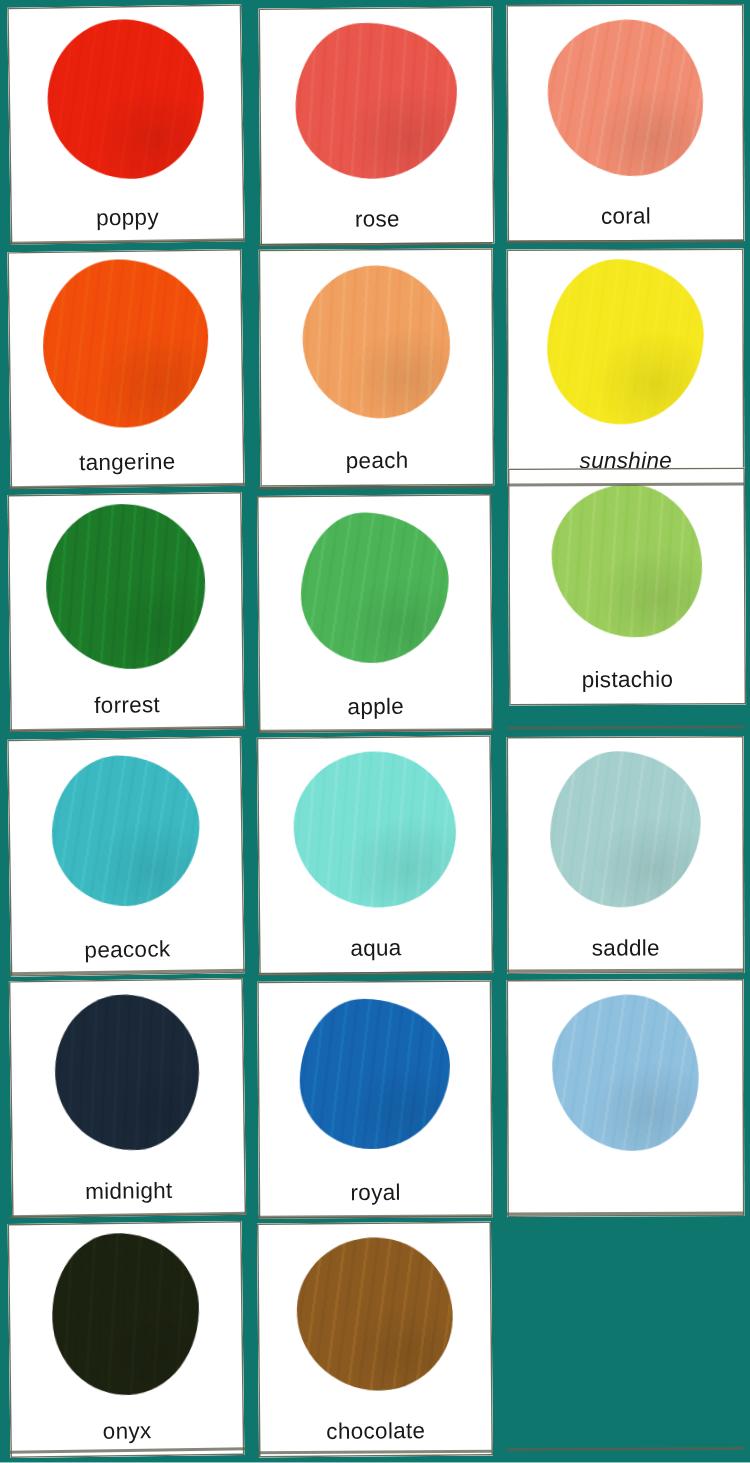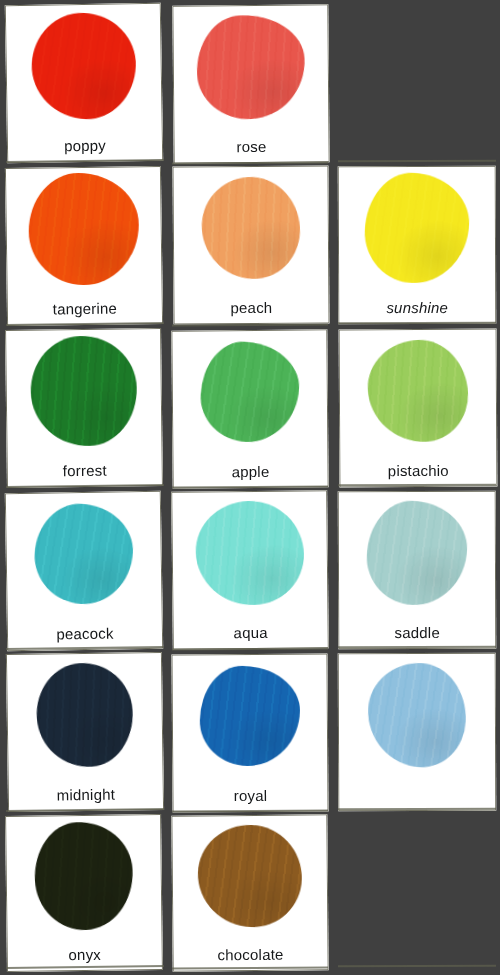--- a/index.html
+++ b/index.html
@@ -12,21 +12,21 @@
     height: 975px;
     overflow: hidden;
     font-family: "Liberation Sans", sans-serif;
     position: relative;
   }
 
   .sheet {
     position: relative;
     width: 500px;
     height: 975px;
-    background: #404040;
+    background: #0f766e;
   }
 
   .grid {
     position: absolute;
     inset: 0;
   }
 
   
   .card {
     position: absolute;
@@ -130,20 +130,28 @@
         </div>
       </div>
       <div class="card" style="left: 173px; top: 5px; width: 156px; height: 158px; transform: rotate(-0.5deg);">
         <div class="card-inner">
           <div class="blob-area">
             <div class="blob" style="background: rgb(232, 86, 76); border-radius: 42% 58% 52% 48% / 55% 44% 56% 45%; width: 108px; height: 104px; transform: translate(-50%, -50%) rotate(-2deg);"></div>
           </div>
           <div class="label">rose</div>
         </div>
       </div>
+      <div class="card" style="left: 338px; top: 3px; width: 158px; height: 158px; transform: rotate(-0.3deg);">
+        <div class="card-inner">
+          <div class="blob-area">
+            <div class="blob" style="background: rgb(240, 141, 114); border-radius: 52% 48% 44% 56% / 46% 54%; width: 104px; height: 104px; transform: translate(-50%, -50%) rotate(4deg);"></div>
+          </div>
+          <div class="label">coral</div>
+        </div>
+      </div>
       <div class="card" style="left: 6px; top: 167px; width: 156px; height: 158px; transform: rotate(-0.8deg);">
         <div class="card-inner">
           <div class="blob-area">
             <div class="blob" style="background: rgb(240, 78, 10); border-radius: 45% 55% 50% 50% / 52% 46% 54% 48%; width: 110px; height: 112px; transform: translate(-50%, -50%) rotate(1deg);"></div>
           </div>
           <div class="label">tangerine</div>
         </div>
       </div>
       <div class="card" style="left: 173px; top: 166px; width: 156px; height: 158px; transform: rotate(-0.4deg);">
         <div class="card-inner">
@@ -170,21 +178,21 @@
         </div>
       </div>
       <div class="card" style="left: 172px; top: 330px; width: 156px; height: 158px; transform: rotate(-0.5deg);">
         <div class="card-inner">
           <div class="blob-area">
             <div class="blob" style="background: rgb(76, 179, 87); border-radius: 42% 58% 52% 48% / 55% 44% 56% 45%; width: 98px; height: 100px; transform: translate(-50%, -50%) rotate(3deg);"></div>
           </div>
           <div class="label">apple</div>
         </div>
       </div>
-      <div class="card" style="left: 339px; top: 329px; width: 158px; height: 158px; transform: rotate(-0.3deg);">
+      <div class="card" style="left: 339px; top: 312px; width: 158px; height: 158px; transform: rotate(-0.3deg);">
         <div class="card-inner">
           <div class="blob-area">
             <div class="blob" style="background: rgb(154, 205, 92); border-radius: 52% 48% 44% 56% / 46% 54%; width: 100px; height: 102px; transform: translate(-50%, -50%) rotate(-2deg);"></div>
           </div>
           <div class="label">pistachio</div>
         </div>
       </div>
       <div class="card" style="left: 6px; top: 492px; width: 156px; height: 158px; transform: rotate(-0.9deg);">
         <div class="card-inner">
           <div class="blob-area">

